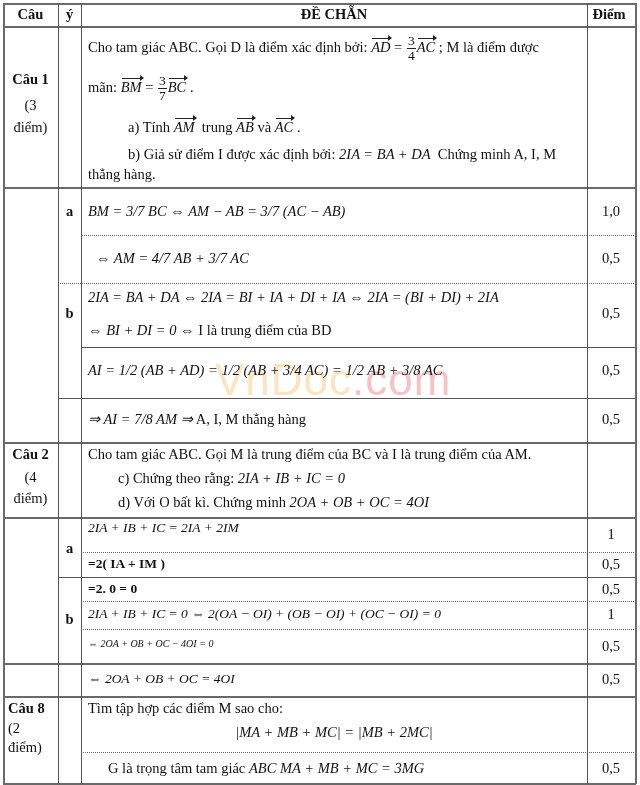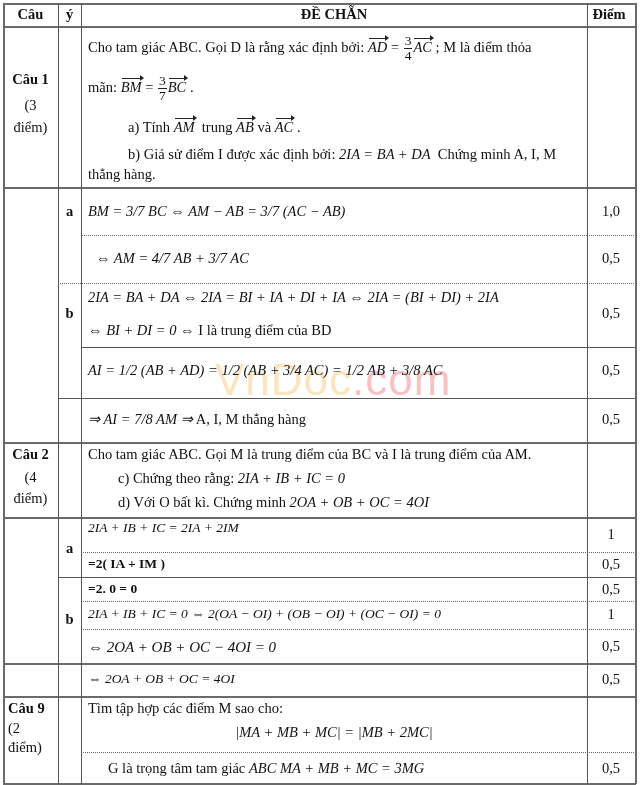--- a/index.html
+++ b/index.html
@@ -66,27 +66,27 @@
 <div class="t b c" style="left:3px;width:55px;top:6px;">Câu</div>
 <div class="t b c" style="left:58px;width:23px;top:6px;">ý</div>
 <div class="t b c" style="left:81px;width:506px;top:6px;">ĐỀ CHẴN</div>
 <div class="t b c" style="left:587px;width:44px;top:6px;">Điểm</div>
 
 <div class="t b c" style="left:3px;width:55px;top:71px;">Câu 1</div>
 <div class="t c" style="left:3px;width:55px;top:97px;">(3</div>
 <div class="t c" style="left:3px;width:55px;top:119px;">điểm)</div>
 
 <div class="t" style="left:88px;top:34px;">
-  <span>Cho tam giác ABC. Gọi D là rằng xác định bởi:</span>
+  <span>Cho tam giác ABC. Gọi D là điểm xác định bởi:</span>
   <span class="vec">AD</span> =
   <span class="frac">
       <span class="num">3</span>
       <span class="den">4</span>
     </span><span class="vec">AC</span>
-  <span>; M là điểm thỏa</span>
+  <span>; M là điểm được</span>
 </div>
 <div class="t" style="left:88px;top:74px;">
   <span>mãn:</span>
   <span class="vec">BM</span> =
   <span class="frac">
       <span class="num">3</span>
       <span class="den">7</span>
     </span><span class="vec">BC</span> .
 </div>
 <div class="t" style="left:128px;top:119px;">
@@ -149,27 +149,27 @@
 <div class="t b" style="left:88px;top:556px;font-size:13.5px;">=2( IA + IM )</div>
 <div class="t c" style="left:587px;width:48px;top:556px;">0,5</div>
 
 <div class="t b c" style="left:58px;width:23px;top:611px;">b</div>
 <div class="t b" style="left:88px;top:581px;font-size:13.5px;">=2. 0 = 0</div>
 <div class="t c" style="left:587px;width:48px;top:581px;">0,5</div>
 
 <div class="t m" style="left:88px;top:606px;font-size:13.5px;">2IA + IB + IC = 0 ⇔ 2(OA − OI) + (OB − OI) + (OC − OI) = 0</div>
 <div class="t c" style="left:587px;width:48px;top:606px;">1</div>
 
-<div class="t m" style="left:88px;top:638px;font-size:15px;">⇔ 2OA + OB + OC − 4OI = 0</div>
+<div class="t m" style="left:88px;top:638px;font-size:10px;">⇔ 2OA + OB + OC − 4OI = 0</div>
 <div class="t c" style="left:587px;width:48px;top:638px;">0,5</div>
 
 <div class="t m" style="left:88px;top:671px;font-size:13.5px;">⇔ 2OA + OB + OC = 4OI</div>
 <div class="t c" style="left:587px;width:48px;top:671px;">0,5</div>
 
-<div class="t b" style="left:8px;top:700px;">Câu 9</div>
+<div class="t b" style="left:8px;top:700px;">Câu 8</div>
 <div class="t" style="left:8px;top:720px;">(2</div>
 <div class="t" style="left:8px;top:739px;">điểm)</div>
 
 <div class="t" style="left:88px;top:700px;">Tìm tập hợp các điểm M sao cho:</div>
 <div class="t m c" style="left:81px;width:506px;top:724px;">|MA + MB + MC| = |MB + 2MC|</div>
 
 <div class="t" style="left:108px;top:760px;">
   <span>G là trọng tâm tam giác</span>
   <span class="m">ABC</span>
   <span class="m">MA + MB + MC = 3MG</span>

